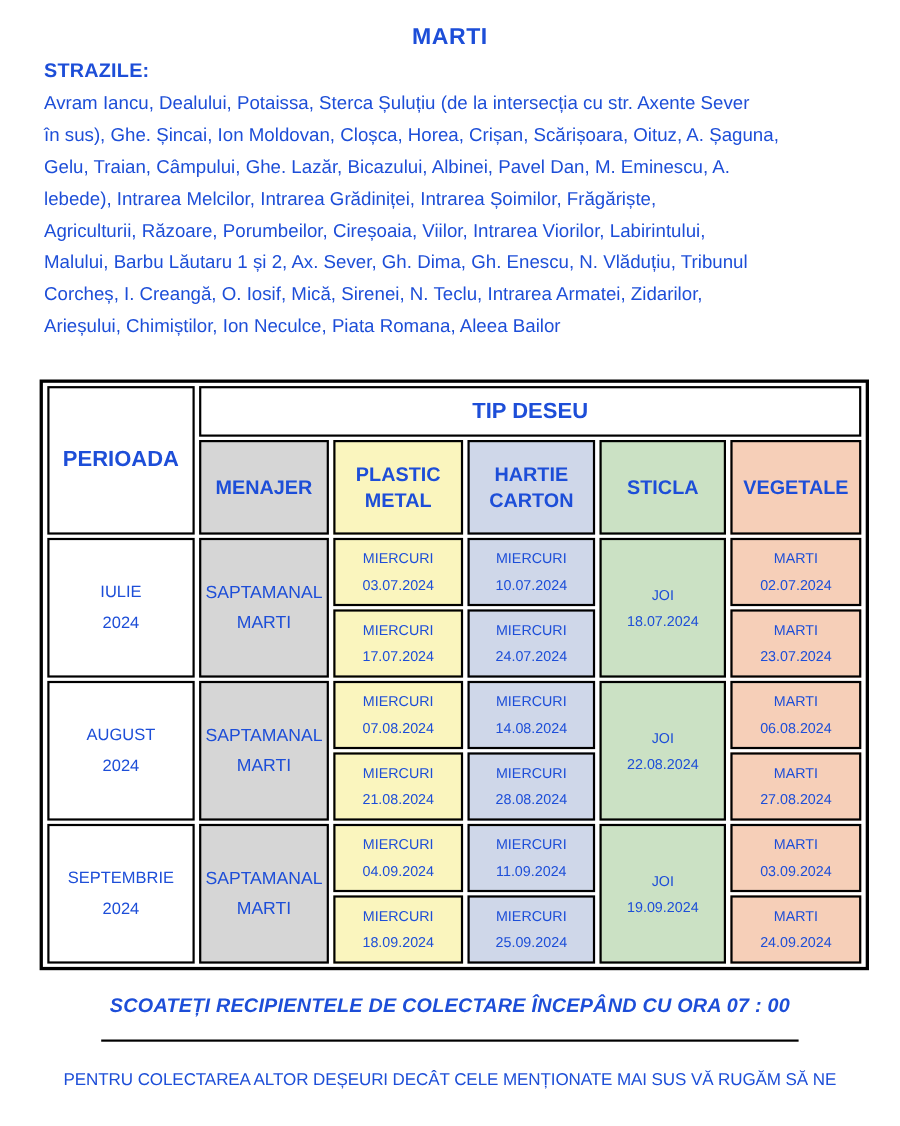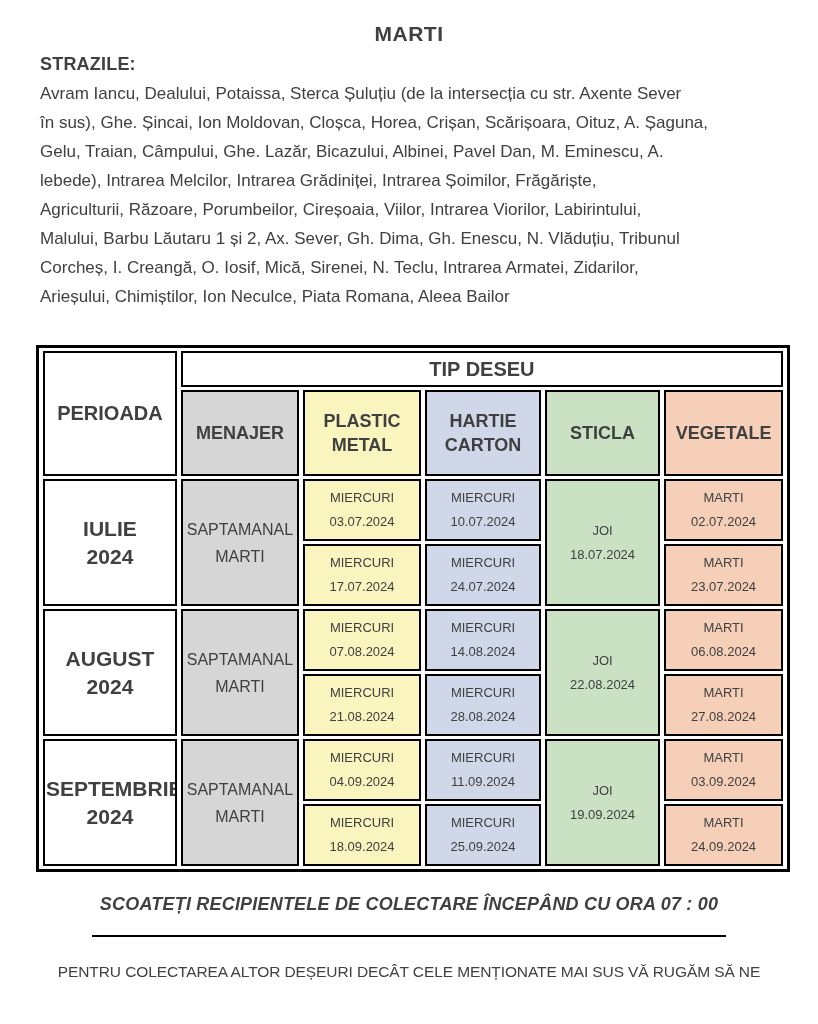--- a/index.html
+++ b/index.html
@@ -1,18 +1,18 @@
 <!DOCTYPE html>
 <html><head>
 <meta charset="utf-8">
 <style>
   html,body{margin:0;padding:0;background:#ffffff;}
   .page{
     width:818px;height:1024px;overflow:hidden;background:#ffffff;
-    font-family:"Liberation Sans",sans-serif;color:#404040;position:relative;
+    font-family:"Liberation Sans",sans-serif;color:#1d4ed8;position:relative;
   }
   .title{
     text-align:center;font-size:21px;font-weight:bold;letter-spacing:.5px;
     padding-top:22px;margin:0 0 8px 0;
   }
   .streets-label{
     margin:0 0 4px 40px;font-size:18px;font-weight:bold;letter-spacing:.2px;
   }
   .streets{
     margin:0 26px 0 40px;font-size:17px;line-height:29px;
@@ -27,24 +27,24 @@
     box-sizing:border-box;border:2px solid #000;text-align:center;
     vertical-align:middle;padding:2px 1px;overflow:hidden;
   }
   .c-white{background:#ffffff;}
   .c-gray{background:#d6d6d6;}
   .c-yellow{background:#faf5be;}
   .c-blue{background:#cfd7e9;margin-top:28px;}
   .c-green{background:#cbe1c4;}
   .c-peach{background:#f6cfb8;}
   .period-h{font-size:20px;font-weight:bold;}
-  .tip-h{font-size:20px;font-weight:bold;height:36px;}
+  .tip-h{font-size:20px;font-weight:bold;height:46px;}
   .type-h{font-size:18px;font-weight:bold;height:86px;line-height:24px;}
   .type-h span{display:block;}
-  .period-cell{font-size:21px;font-weight:bold;line-height:28px;}
+  .period-cell{font-size:15px;font-weight:normal;line-height:28px;}
   .period-cell span{display:block;}
   .menajer-cell{font-size:16px;font-weight:normal;line-height:27px;}
   .menajer-cell span{display:block;}
   .slot{font-size:13px;line-height:24px;height:62px;}
   .slot span{display:block;}
   .notice-wrap{text-align:center;margin-top:22px;}
   .notice{
     display:inline-block;font-size:18px;font-weight:bold;font-style:italic;
     border-bottom:2px solid #000;padding:0 8px 20px 8px;letter-spacing:.2px;
   }

